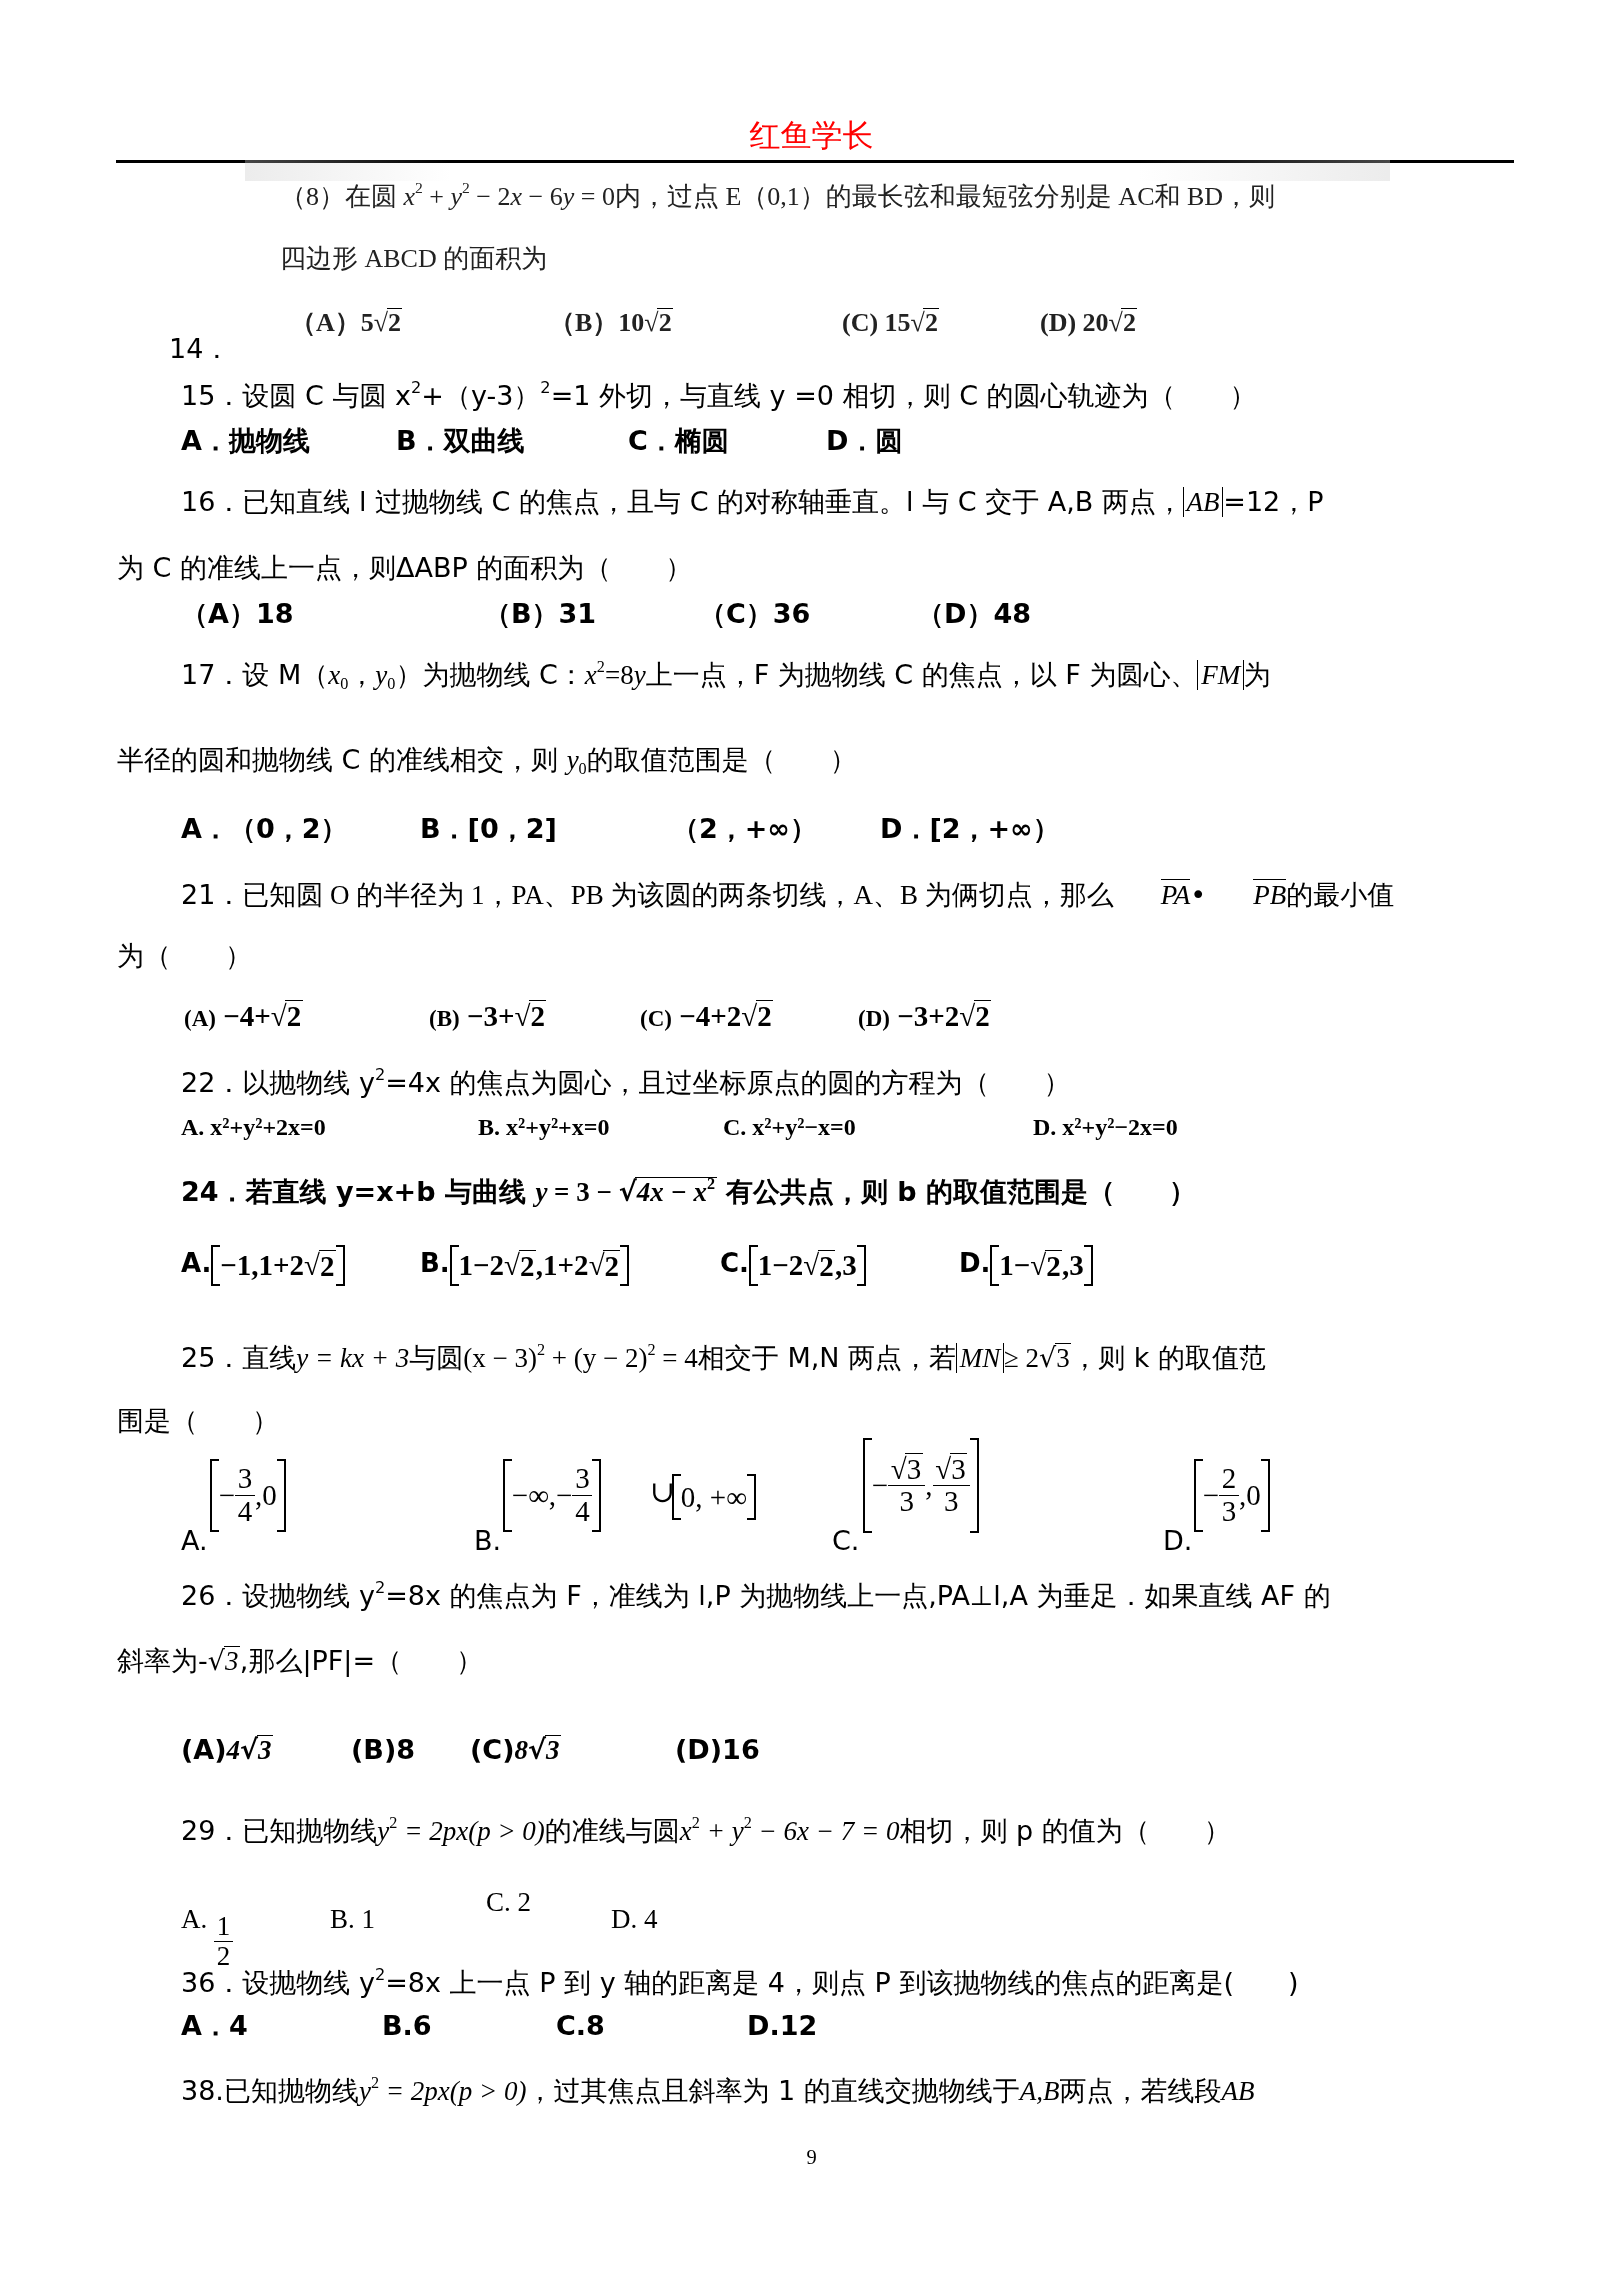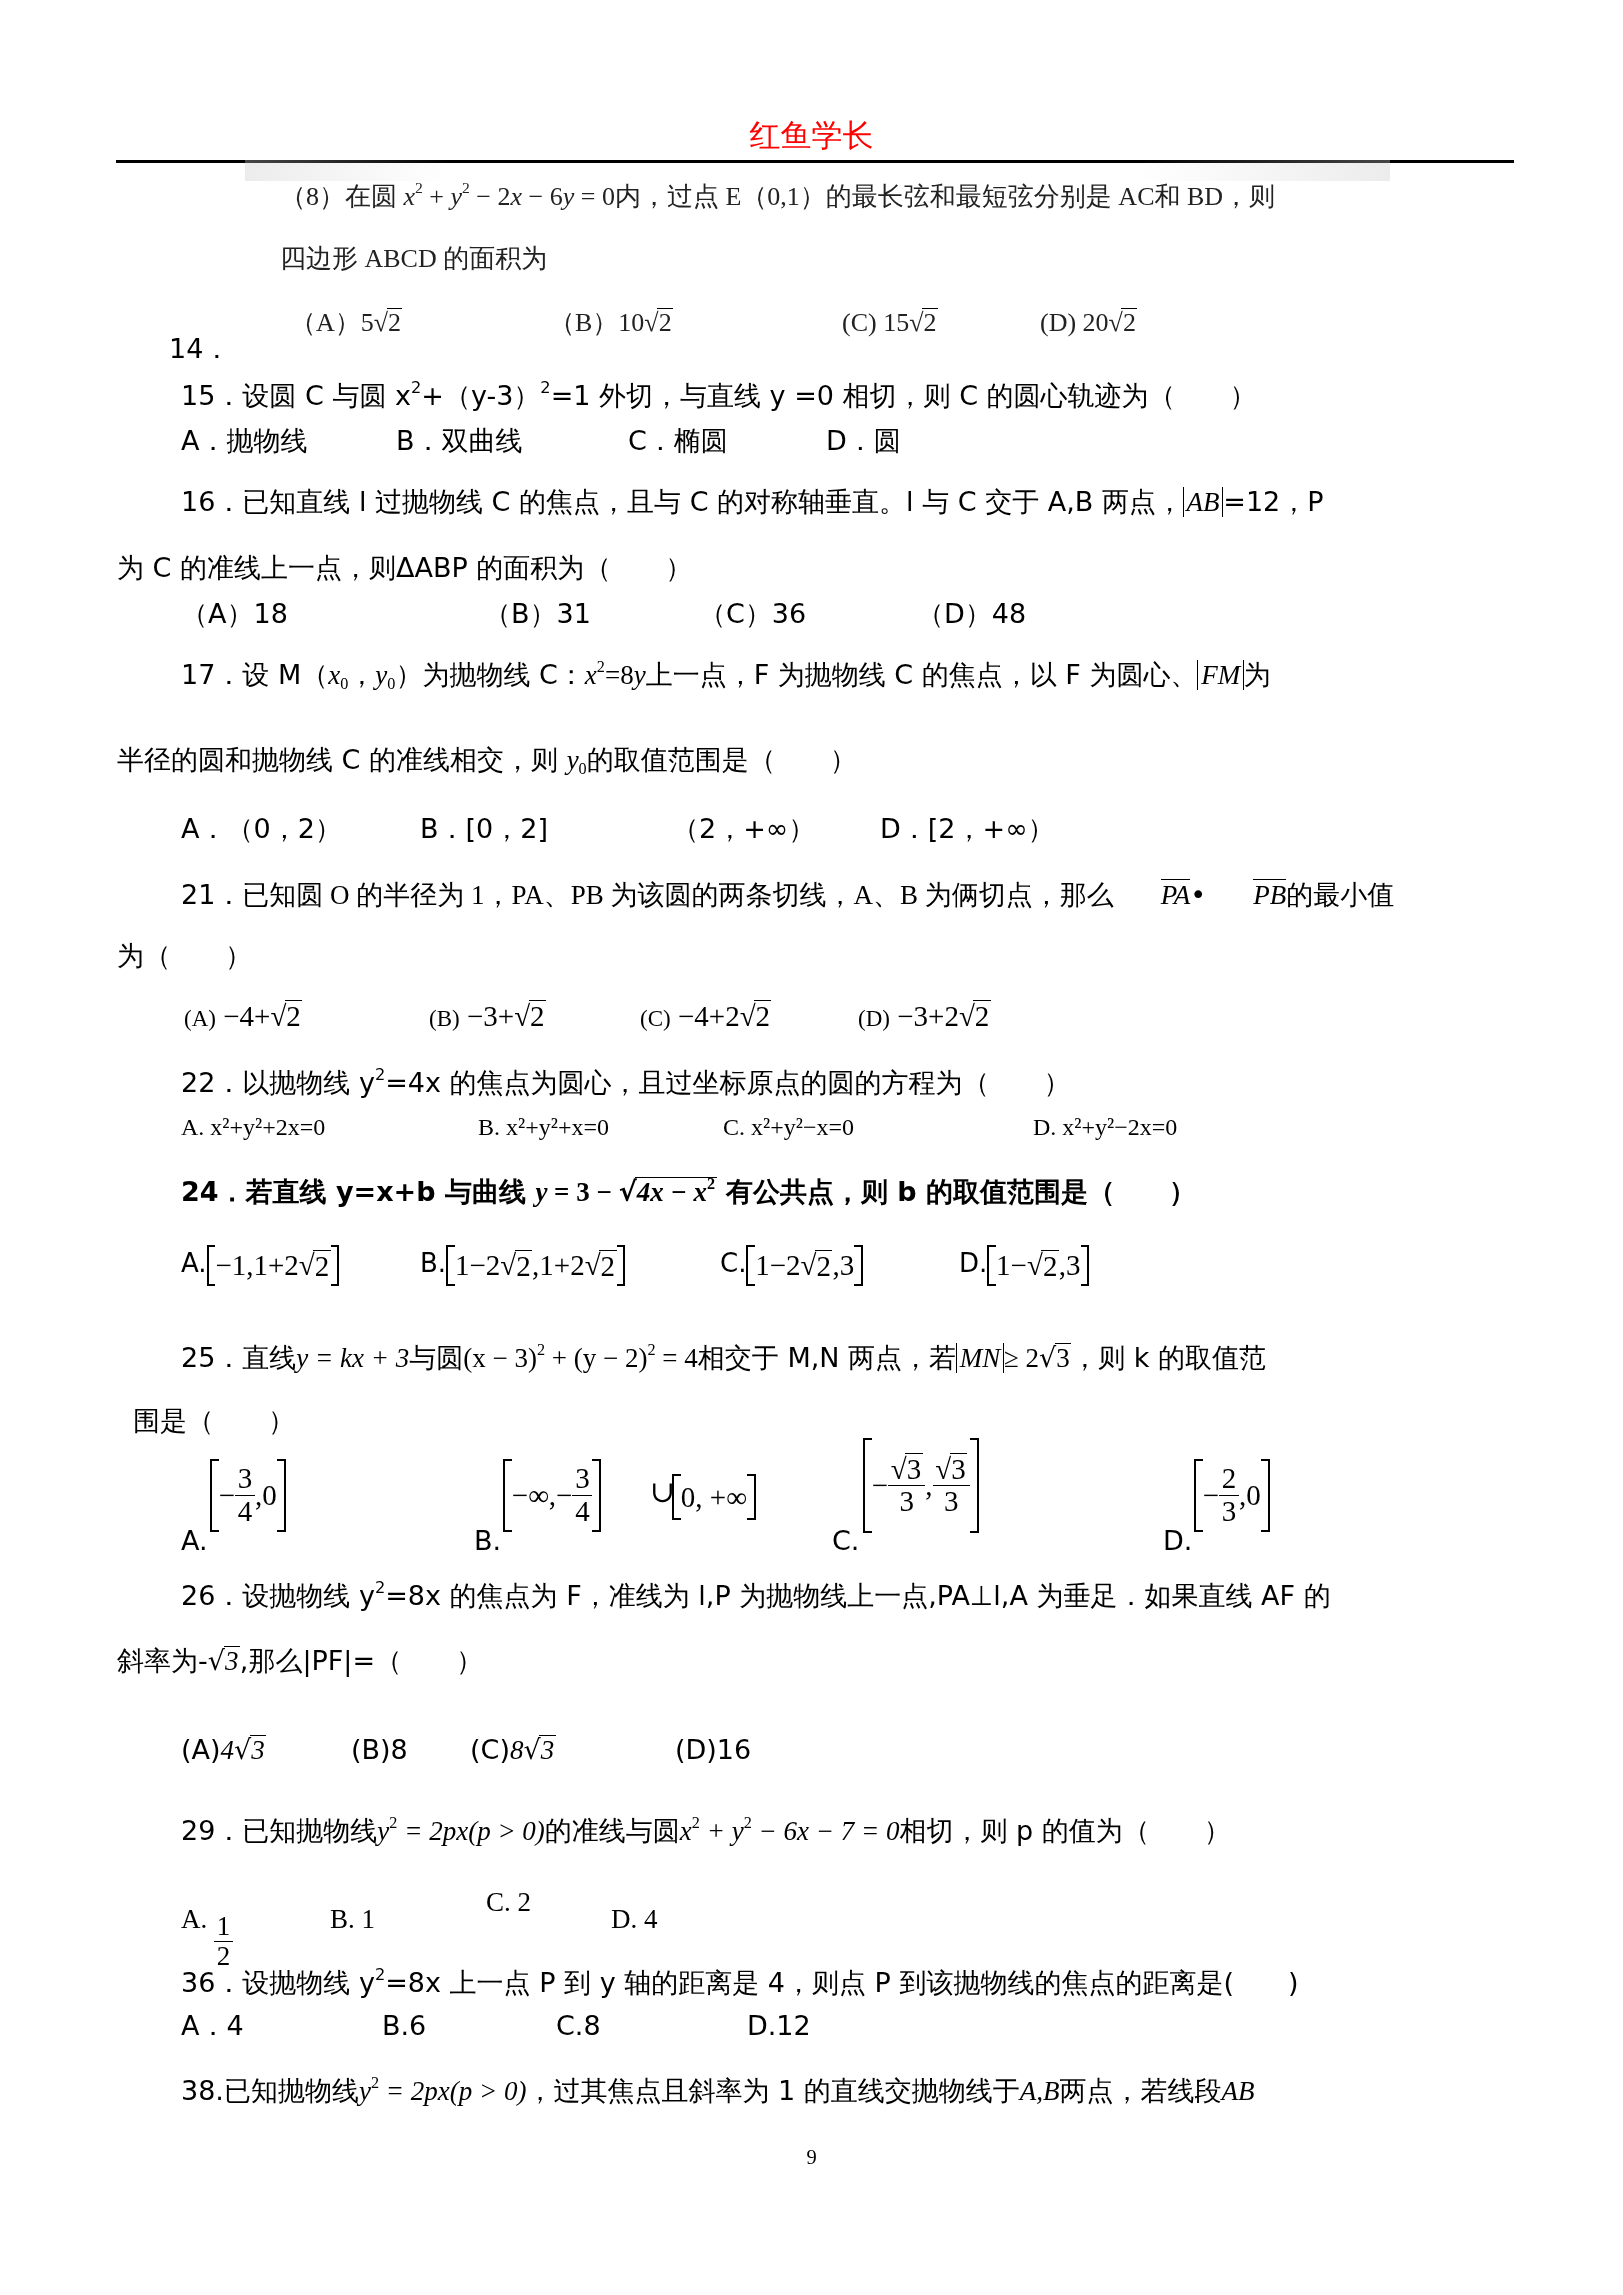--- a/index.html
+++ b/index.html
@@ -26,21 +26,21 @@
   .sqrt { display: inline-block; border-top: 1.4px solid #000; padding: 0 1.4px; line-height: 1.05; margin-left: -1.4px; }
   .abs-bar { border-left: 1.4px solid #000; border-right: 1.4px solid #000; padding: 0 2.7px; }
   .vec { border-top: 1.4px solid #000; margin-left: 47px; }
   .frac { display: inline-flex; flex-direction: column; align-items: center; vertical-align: middle; line-height: 1.1; font-family: "Liberation Serif", "DejaVu Serif", serif; }
   .frac .n { border-bottom: 1.4px solid #000; padding: 0 2.7px; }
   .bracket { display: inline-flex; align-items: center; border-left: 2px solid #000; border-right: 2px solid #000; padding: 2.7px 6.8px; position: relative; vertical-align: middle; }
   .bracket::before, .bracket::after { content: ""; position: absolute; width: 6.8px; top: 0; bottom: 0; border-top: 2px solid #000; border-bottom: 2px solid #000; }
   .bracket::before { left: 0; }
   .bracket::after { right: 0; }
   .page-num { left: 0; width: 1623px; text-align: center; top: 2146px; font-size: 20.5px; font-family: "Liberation Serif", "DejaVu Serif", serif; }
-  .opt { display: inline-block; }
+  .opt { display: inline-block; font-weight: bold; }
 </style>
 </head>
 <body>
 
 <div class="abs hdr">红鱼学长</div>
 <div class="abs rule"></div>
 <div class="abs wm"></div>
 
 <div class="abs img-q" style="left:280px; top:179px; line-height:35px;">
   <span>（8）</span><span>在圆</span>
@@ -96,21 +96,21 @@
 <div class="abs txt" style="left:181px; top:1174px;font-weight:bold;">
   <span>24．</span><span>若直线 y=x+b 与曲线</span> <i class="m">y</i><span class="m2"> = 3 − </span>√<span class="sqrt m2"><i>4x − x</i><sup>2</sup></span> <span>有公共点，则 b 的取值范围是（　　）</span>
 </div>
 <div class="abs txt m2" style="left:181px; top:1245px; font-size:29px;">
   <span class="opt" style="width:239px"><span style="font-family:'DejaVu Sans',sans-serif;font-size:26px">A.</span><span class="bracket"><span>−1,1+2</span>√<span class="sqrt">2</span></span></span><span class="opt" style="width:300px"><span style="font-family:'DejaVu Sans',sans-serif;font-size:26px">B.</span><span class="bracket"><span>1−2</span>√<span class="sqrt">2</span><span>,1+2</span>√<span class="sqrt">2</span></span></span><span class="opt" style="width:239px"><span style="font-family:'DejaVu Sans',sans-serif;font-size:26px">C.</span><span class="bracket"><span>1−2</span>√<span class="sqrt">2</span><span>,3</span></span></span><span class="opt"><span style="font-family:'DejaVu Sans',sans-serif;font-size:26px">D.</span><span class="bracket"><span>1−</span>√<span class="sqrt">2</span><span>,3</span></span></span>
 </div>
 
 <div class="abs txt" style="left:181px; top:1340px;">
   <span>25．</span><span>直线</span><i class="m">y = kx + 3</i><span>与圆</span><span class="m2">(x − 3)</span><sup class="m2">2</sup><span class="m2"> + (y − 2)</span><sup class="m2">2</sup><span class="m2"> = 4</span><span>相交于 M,N 两点，若</span><i class="m abs-bar">MN</i><span class="m2">≥ 2</span>√<span class="sqrt m2">3</span><span>，则 k 的取值范</span>
 </div>
-<div class="abs txt" style="left:133px; top:1403px;">围是（　　）</div>
+<div class="abs txt" style="left:117px; top:1403px;">围是（　　）</div>
 <div class="abs txt" style="left:181px; top:1445px; height:116px; width:1159px;">
   <div class="abs" style="left:0; top:0;">
     <span style="position:absolute; left:0; top:78px;">A.</span>
     <span class="bracket m2" style="position:absolute; left:29px; top:13.6px; height:68px; font-size:29px;">
         <span>−</span>
         <span class="frac">
           <span class="n">3</span>
           <span>4</span>
         </span>
         <span>,0</span>

